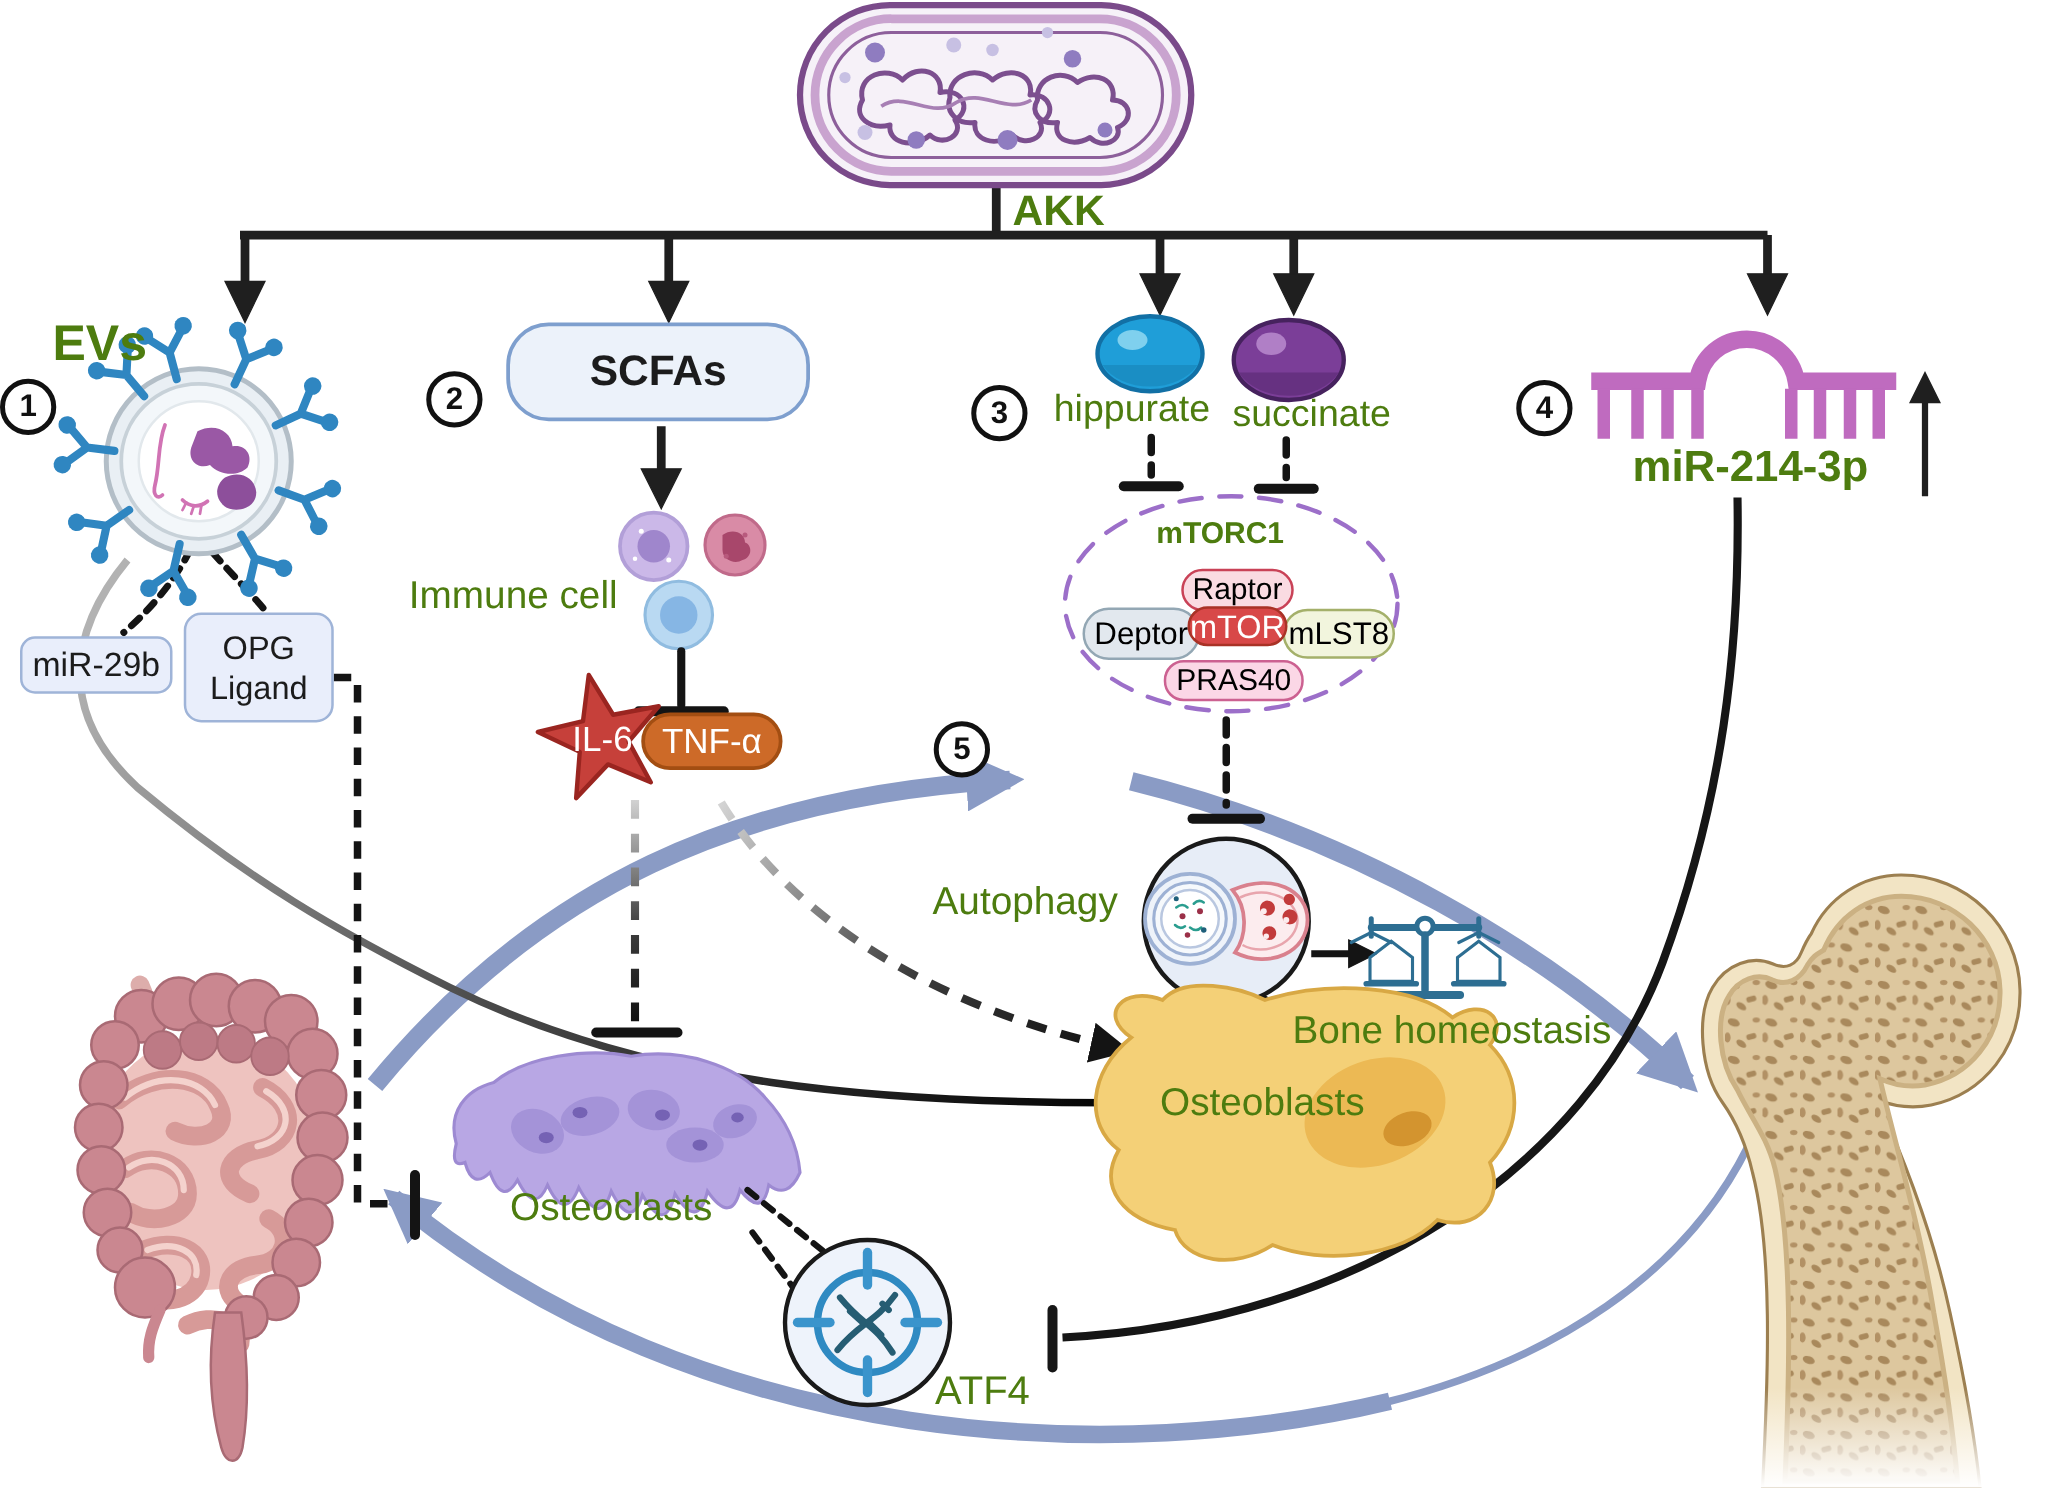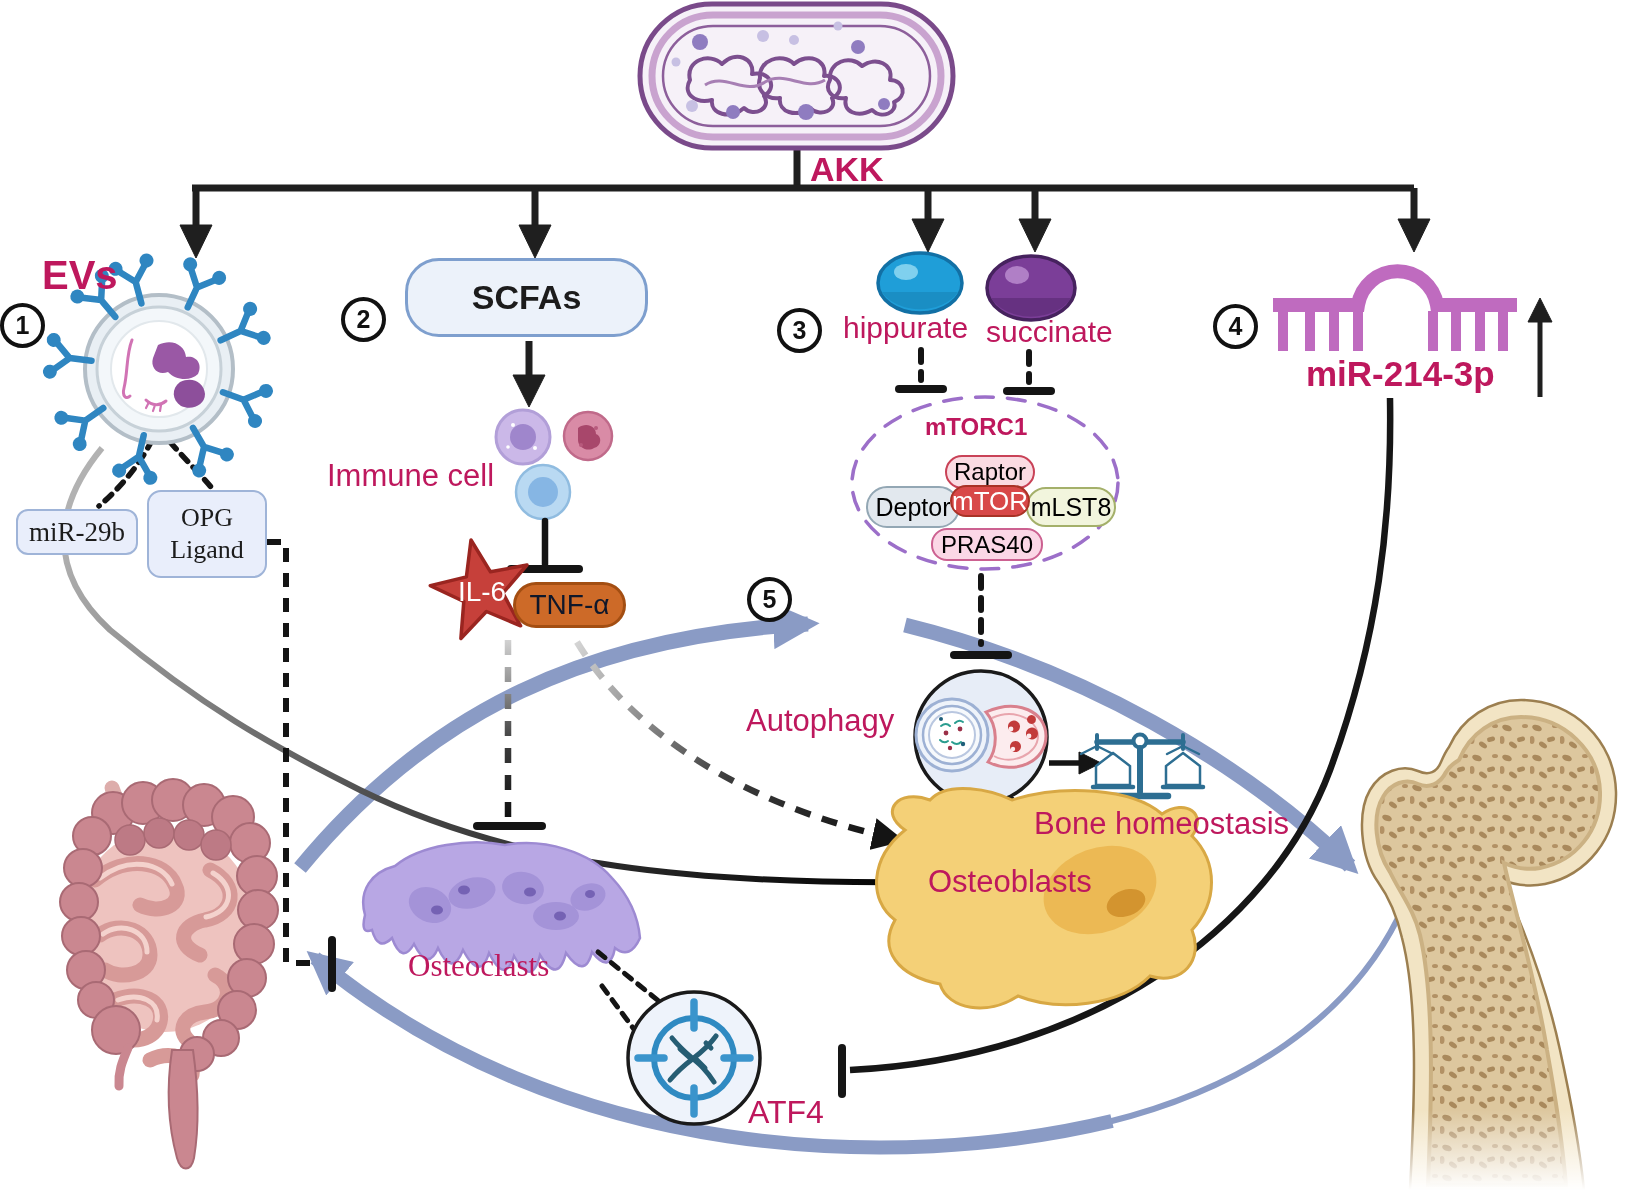--- a/index.html
+++ b/index.html
@@ -1,21 +1,21 @@
 <!DOCTYPE html>
 <html><head>
 <meta charset="utf-8">
 <style>
   html,body{margin:0;padding:0;background:#fff;}
   #canvas{position:relative;width:1650px;height:1190px;background:#ffffff;overflow:hidden;
           font-family:"Liberation Sans",sans-serif;}
   #art{position:absolute;left:0;top:0;z-index:1;}
-  .lbl{position:absolute;z-index:3;color:#be185d;white-space:nowrap;line-height:1.05;}
+  .lbl{position:absolute;z-index:3;color:#4d7c0f;white-space:nowrap;line-height:1.05;}
   .bold{font-weight:bold;}
-  .mono{font-family:Liberation Serif, serif;}
+  .mono{font-family:Liberation Sans, sans-serif;}
   .box{position:absolute;z-index:3;box-sizing:border-box;display:flex;align-items:center;
        justify-content:center;text-align:center;}
   .nodebox{background:#e9eefb;border:3px solid #9fb4d8;color:#1c1c1c;}
   .num{position:absolute;z-index:4;width:37px;height:37px;border:4px solid #111;border-radius:50%;
        display:flex;align-items:center;justify-content:center;font-weight:bold;font-size:25px;
        background:#fff;color:#111;}
   .pill{position:absolute;z-index:3;box-sizing:border-box;display:flex;align-items:center;
         justify-content:center;overflow:hidden;}
 </style>
 </head>
@@ -424,21 +424,21 @@
 <div class="num" style="left:747px;top:577px;">5</div>
 
 <div class="box nodebox mono" style="left:16px;top:509px;width:122px;height:46px;border-radius:12px;font-size:27px;border-width:2.5px;">miR-29b</div>
 <div class="box nodebox bold" style="left:405px;top:258px;width:243px;height:79px;border-radius:34px;font-size:34px;border-color:#7e9fce;background:#ecf2fa;">SCFAs</div>
 
 <div class="box nodebox mono" style="left:147px;top:490px;width:120px;height:88px;border-radius:14px;font-size:26px;border-width:2.5px;white-space:normal;line-height:1.25;">OPG Ligand</div>
 
 <div class="lbl" style="left:327px;top:460px;font-size:31px;">Immune cell</div>
 
 <div class="lbl" style="left:450px;top:577px;width:64px;text-align:center;font-size:28px;color:#ffffff;z-index:4;">IL-6</div>
-<div class="box" style="left:513px;top:582px;width:113px;height:46px;border-radius:23px;background:#cd6a28;border:3px solid #a34e12;color:#0f172a;font-size:28px;">TNF-α</div>
+<div class="box" style="left:513px;top:570px;width:113px;height:46px;border-radius:23px;background:#cd6a28;border:3px solid #a34e12;color:#ffffff;font-size:28px;">TNF-α</div>
 
 <div class="lbl" style="left:843px;top:312px;font-size:30px;">hippurate</div>
 <div class="lbl" style="left:986px;top:316px;font-size:30px;">succinate</div>
 
 <div class="lbl bold" style="left:925px;top:414px;font-size:24px;">mTORC1</div>
 <div class="pill" style="left:866px;top:486px;width:94px;height:42px;border-radius:21px;background:#e2e8ee;border:2.5px solid #93a7b4;font-size:25px;z-index:3;">Deptor</div>
 <div class="pill" style="left:1026px;top:487px;width:90px;height:40px;border-radius:20px;background:#f2f5dd;border:2.5px solid #a4b06a;font-size:25px;z-index:3;">mLST8</div>
 <div class="pill" style="left:945px;top:455px;width:90px;height:34px;border-radius:17px;background:#fadbe2;border:2.5px solid #c94257;font-size:24px;z-index:3;">Raptor</div>
 <div class="pill" style="left:931px;top:528px;width:112px;height:33px;border-radius:16px;background:#fbd7e6;border:2.5px solid #cc6191;font-size:24px;z-index:3;">PRAS40</div>
 <div class="pill" style="left:950px;top:485px;width:80px;height:32px;border-radius:22px;background:#d84848;border:2.5px solid #a93226;color:#fff;font-size:26px;z-index:4;">mTOR</div>

